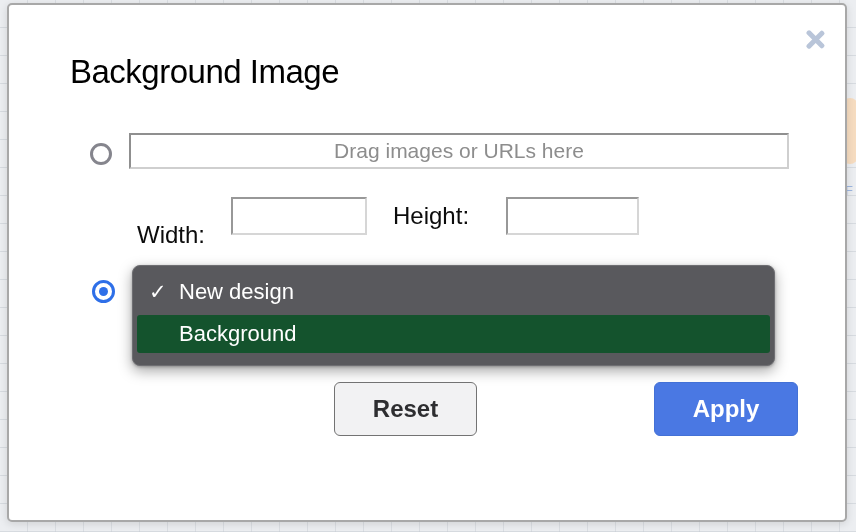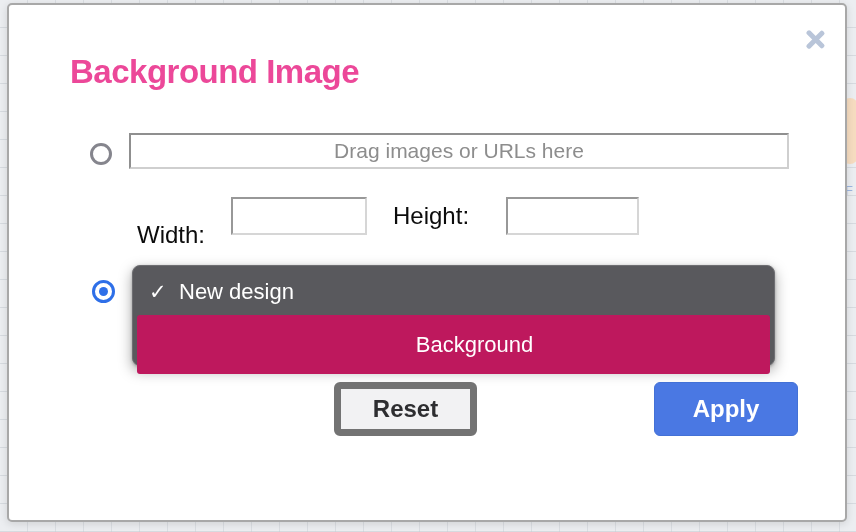--- a/index.html
+++ b/index.html
@@ -34,21 +34,21 @@
   }
   .close-btn .bar {
     position:absolute; left:14px; top:5px; width:4.5px; height:23px;
     background:#b9c5d9; border-radius:2px;
   }
   .close-btn .bar.a { transform:rotate(45deg); }
   .close-btn .bar.b { transform:rotate(-45deg); }
 
   .dialog-title {
     position:absolute; left:61px; top:48px;
-    font-size:33px; font-weight:bold; color:#ec4899; letter-spacing:-0.5px;
+    font-size:33px; font-weight:normal; color:#000000; letter-spacing:-0.5px;
   }
 
   
   .radio {
     position:absolute; width:22px; height:22px; border-radius:50%;
     border:3px solid #85858d; background:#fff; cursor:pointer;
   }
   .radio.url-radio { left:81px; top:138px; }
   .radio.selected { left:83px; top:275px; width:23px; height:23px; border-color:#2e6fe8; }
   .radio .dot {
@@ -89,31 +89,31 @@
     box-shadow:0 5px 14px rgba(0,0,0,0.35), 0 1px 3px rgba(0,0,0,0.25);
     padding:3px 4px 7px 4px;
   }
   .dropdown .option {
     display:flex; align-items:center; color:#ffffff; cursor:pointer;
     font-size:22px; height:46px; border-radius:3px;
   }
   .dropdown .option .check {
     width:30px; margin-left:12px; font-size:21px; text-align:left;
   }
-  .dropdown .option.highlighted { background:#be185d; height:59px;justify-content:center; }
+  .dropdown .option.highlighted { background:#14532d; height:38px; }
 
   
   .btn {
     position:absolute; top:377px; height:54px; border-radius:6px; cursor:pointer;
     font-family:"Liberation Sans", sans-serif;
     font-size:24px; font-weight:600; text-align:center;
     display:flex; align-items:center; justify-content:center;
   }
   .btn.secondary {
-    background:#f2f2f3; border:7px solid #737373; color:#2e2e30;
+    background:#f2f2f3; border:1px solid #737373; color:#2e2e30;
   }
   .btn.reset  { left:325px; width:143px; }
   .btn.cancel { left:485px; width:143px; }
   .btn.apply  {
     left:645px; width:144px; background:#4a78e3; border:1px solid #4371d6;
     color:#ffffff; font-weight:700;
   }
 </style>
 </head>
 <body>

